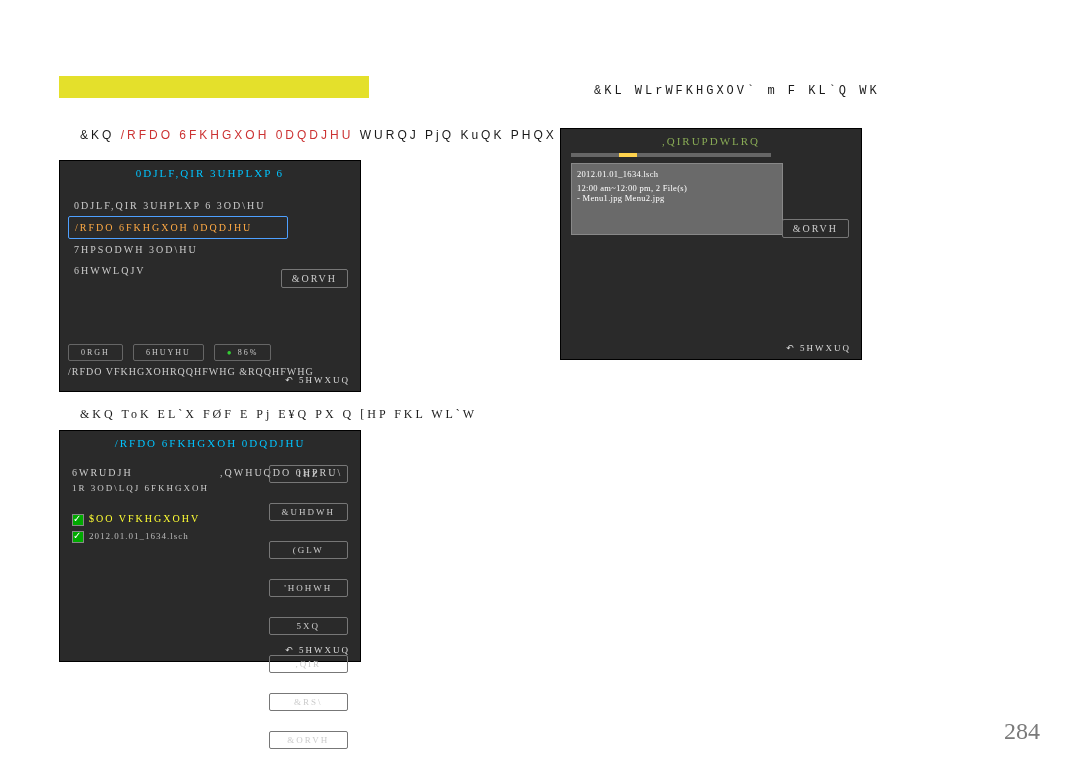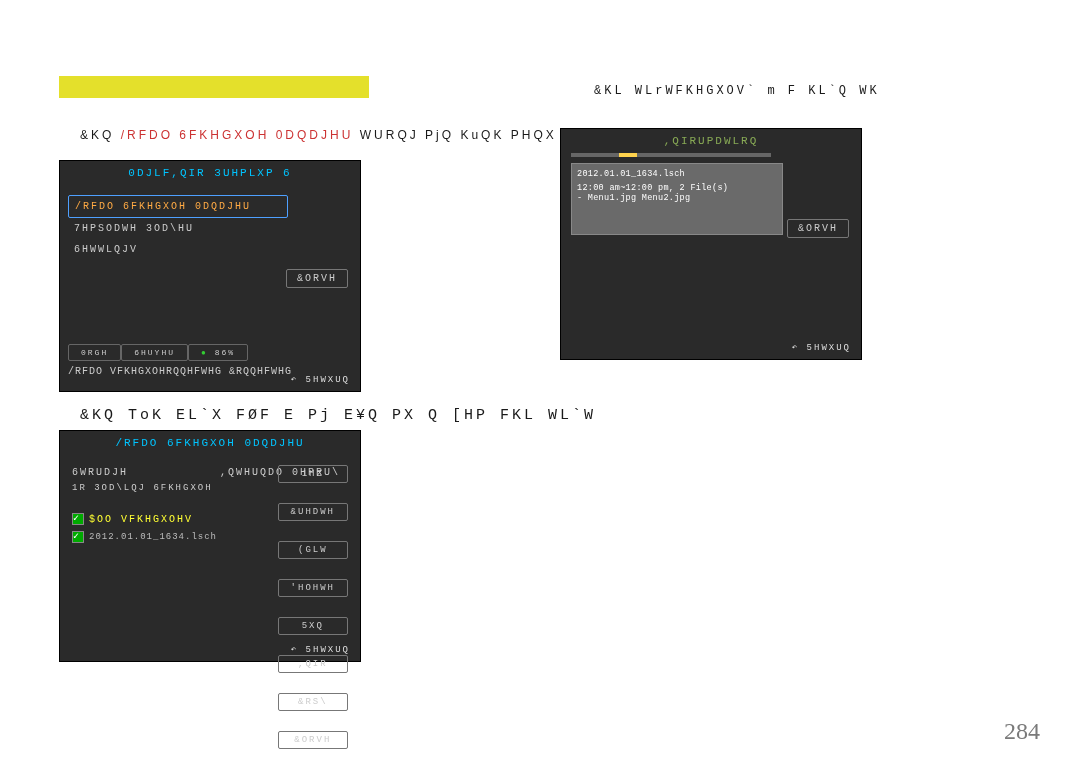--- a/index.html
+++ b/index.html
@@ -1,35 +1,35 @@
 <!DOCTYPE html>
 <html><head>
 <meta charset="utf-8">
 <style>
 html,body{margin:0;padding:0;background:#fff;color:#1a1a1a;width:1080px;height:763px;font-family:Georgia,"Times New Roman",serif;overflow:hidden}
 .page{position:relative;width:1080px;height:763px}
 .hband{position:absolute;left:59px;top:76px;height:22px;width:310px;background:#e4e02b}
 .h1{position:absolute;left:65px;top:73px;font-family:Arial,sans-serif;font-size:21px;letter-spacing:3px;font-weight:400}
 .h1 .grey{color:#7a7a7a}
 .ln2{position:absolute;left:80px;top:128px;font-family:Arial,sans-serif;font-size:12px;letter-spacing:3px}
-.ln3{position:absolute;left:80px;top:407px;font-family:Liberation Mono, monospace;font-size:15px;letter-spacing:3px}
+.ln3{position:absolute;left:80px;top:407px;font-family:Liberation Serif, serif;font-size:12px;letter-spacing:3px}
 .rln{position:absolute;left:594px;top:84px;font-family:Liberation Mono, monospace;font-size:12px;letter-spacing:3px}
 .pnum{position:absolute;right:40px;bottom:18px;font-size:24px;color:#7a7a7a}
 
-.gbox{position:absolute;background:#2a2a2a;border:1px solid #000;font-family:Liberation Mono, monospace;color:#ccc;font-size:10px}
+.gbox{position:absolute;background:#2a2a2a;border:1px solid #000;font-family:Liberation Serif, serif;color:#ccc;font-size:10px}
 .gbox .title{text-align:center;color:#00c4ff;letter-spacing:2px;font-size:11px;padding:6px 0}
 .gbox .ret{position:absolute;right:10px;bottom:6px;color:#ddd;letter-spacing:2px;font-size:9px}
 .gbox .ret:before{content:"↶ ";}
 
 .p1{left:59px;top:160px;width:300px;height:230px}
 .p1 .inner{position:absolute;left:8px;top:34px;width:220px}
 .p1 .row{padding:5px 6px;letter-spacing:2px}
 .p1 .sel{border:1px solid #4ea0ff;border-radius:2px;color:#fa4}
 .p1 .close{position:absolute;right:12px;top:108px;border:1px solid #777;border-radius:2px;padding:3px 10px;letter-spacing:2px}
-.p1 .srow{position:absolute;left:8px;bottom:30px;display:flex;gap:0}
+.p1 .srow{position:absolute;left:8px;bottom:30px;display:flex;gap:10px}
 .p1 .sbox{border:1px solid #666;border-radius:2px;padding:3px 12px;letter-spacing:2px;font-size:8px}
 .p1 .dot{color:#3c3}
 .p1 .srow2{position:absolute;left:8px;bottom:14px;letter-spacing:1px;font-size:10px}
 
 .p2{left:59px;top:430px;width:300px;height:230px}
 .p2 .stg{position:absolute;left:12px;top:36px;letter-spacing:2px}
 .p2 .stgv{position:absolute;left:160px;top:36px;letter-spacing:2px}
 .p2 .sub{position:absolute;left:12px;top:52px;letter-spacing:2px;font-size:9px}
 .p2 .all{position:absolute;left:12px;top:82px;letter-spacing:2px;color:#ff3}
 .p2 .chk{display:inline-block;width:10px;height:10px;border:1px solid #888;margin-right:5px;vertical-align:middle;background:#0a0;position:relative}
@@ -61,20 +61,21 @@
   <span style="color:#c33">0D</span>
 </div>
 
 <div class="rln">&amp;KL WLrWFKHGXOV`  m  F KL`Q WK</div>
 <div class="ln3">&amp;KQ ToK EL`X FØF E  Pj E¥Q PX Q [HP FKL WL`W</div>
 <div class="pnum">284</div>
 
 <div class="gbox p1">
   <div class="title">0DJLF,QIR 3UHPLXP 6</div>
   <div class="inner">
+    <div class="row">0DJLF,QIR 3UHPLXP 6 3OD\HU</div>
     <div class="row sel">/RFDO 6FKHGXOH 0DQDJHU</div>
     <div class="row">7HPSODWH 3OD\HU</div>
     <div class="row">6HWWLQJV</div>
   </div>
   <div class="close">&amp;ORVH</div>
   <div class="srow">
     <div class="sbox">0RGH</div>
     <div class="sbox">6HUYHU</div>
     <div class="sbox"><span class="dot">●</span> <span>86%</span></div>
   </div>

